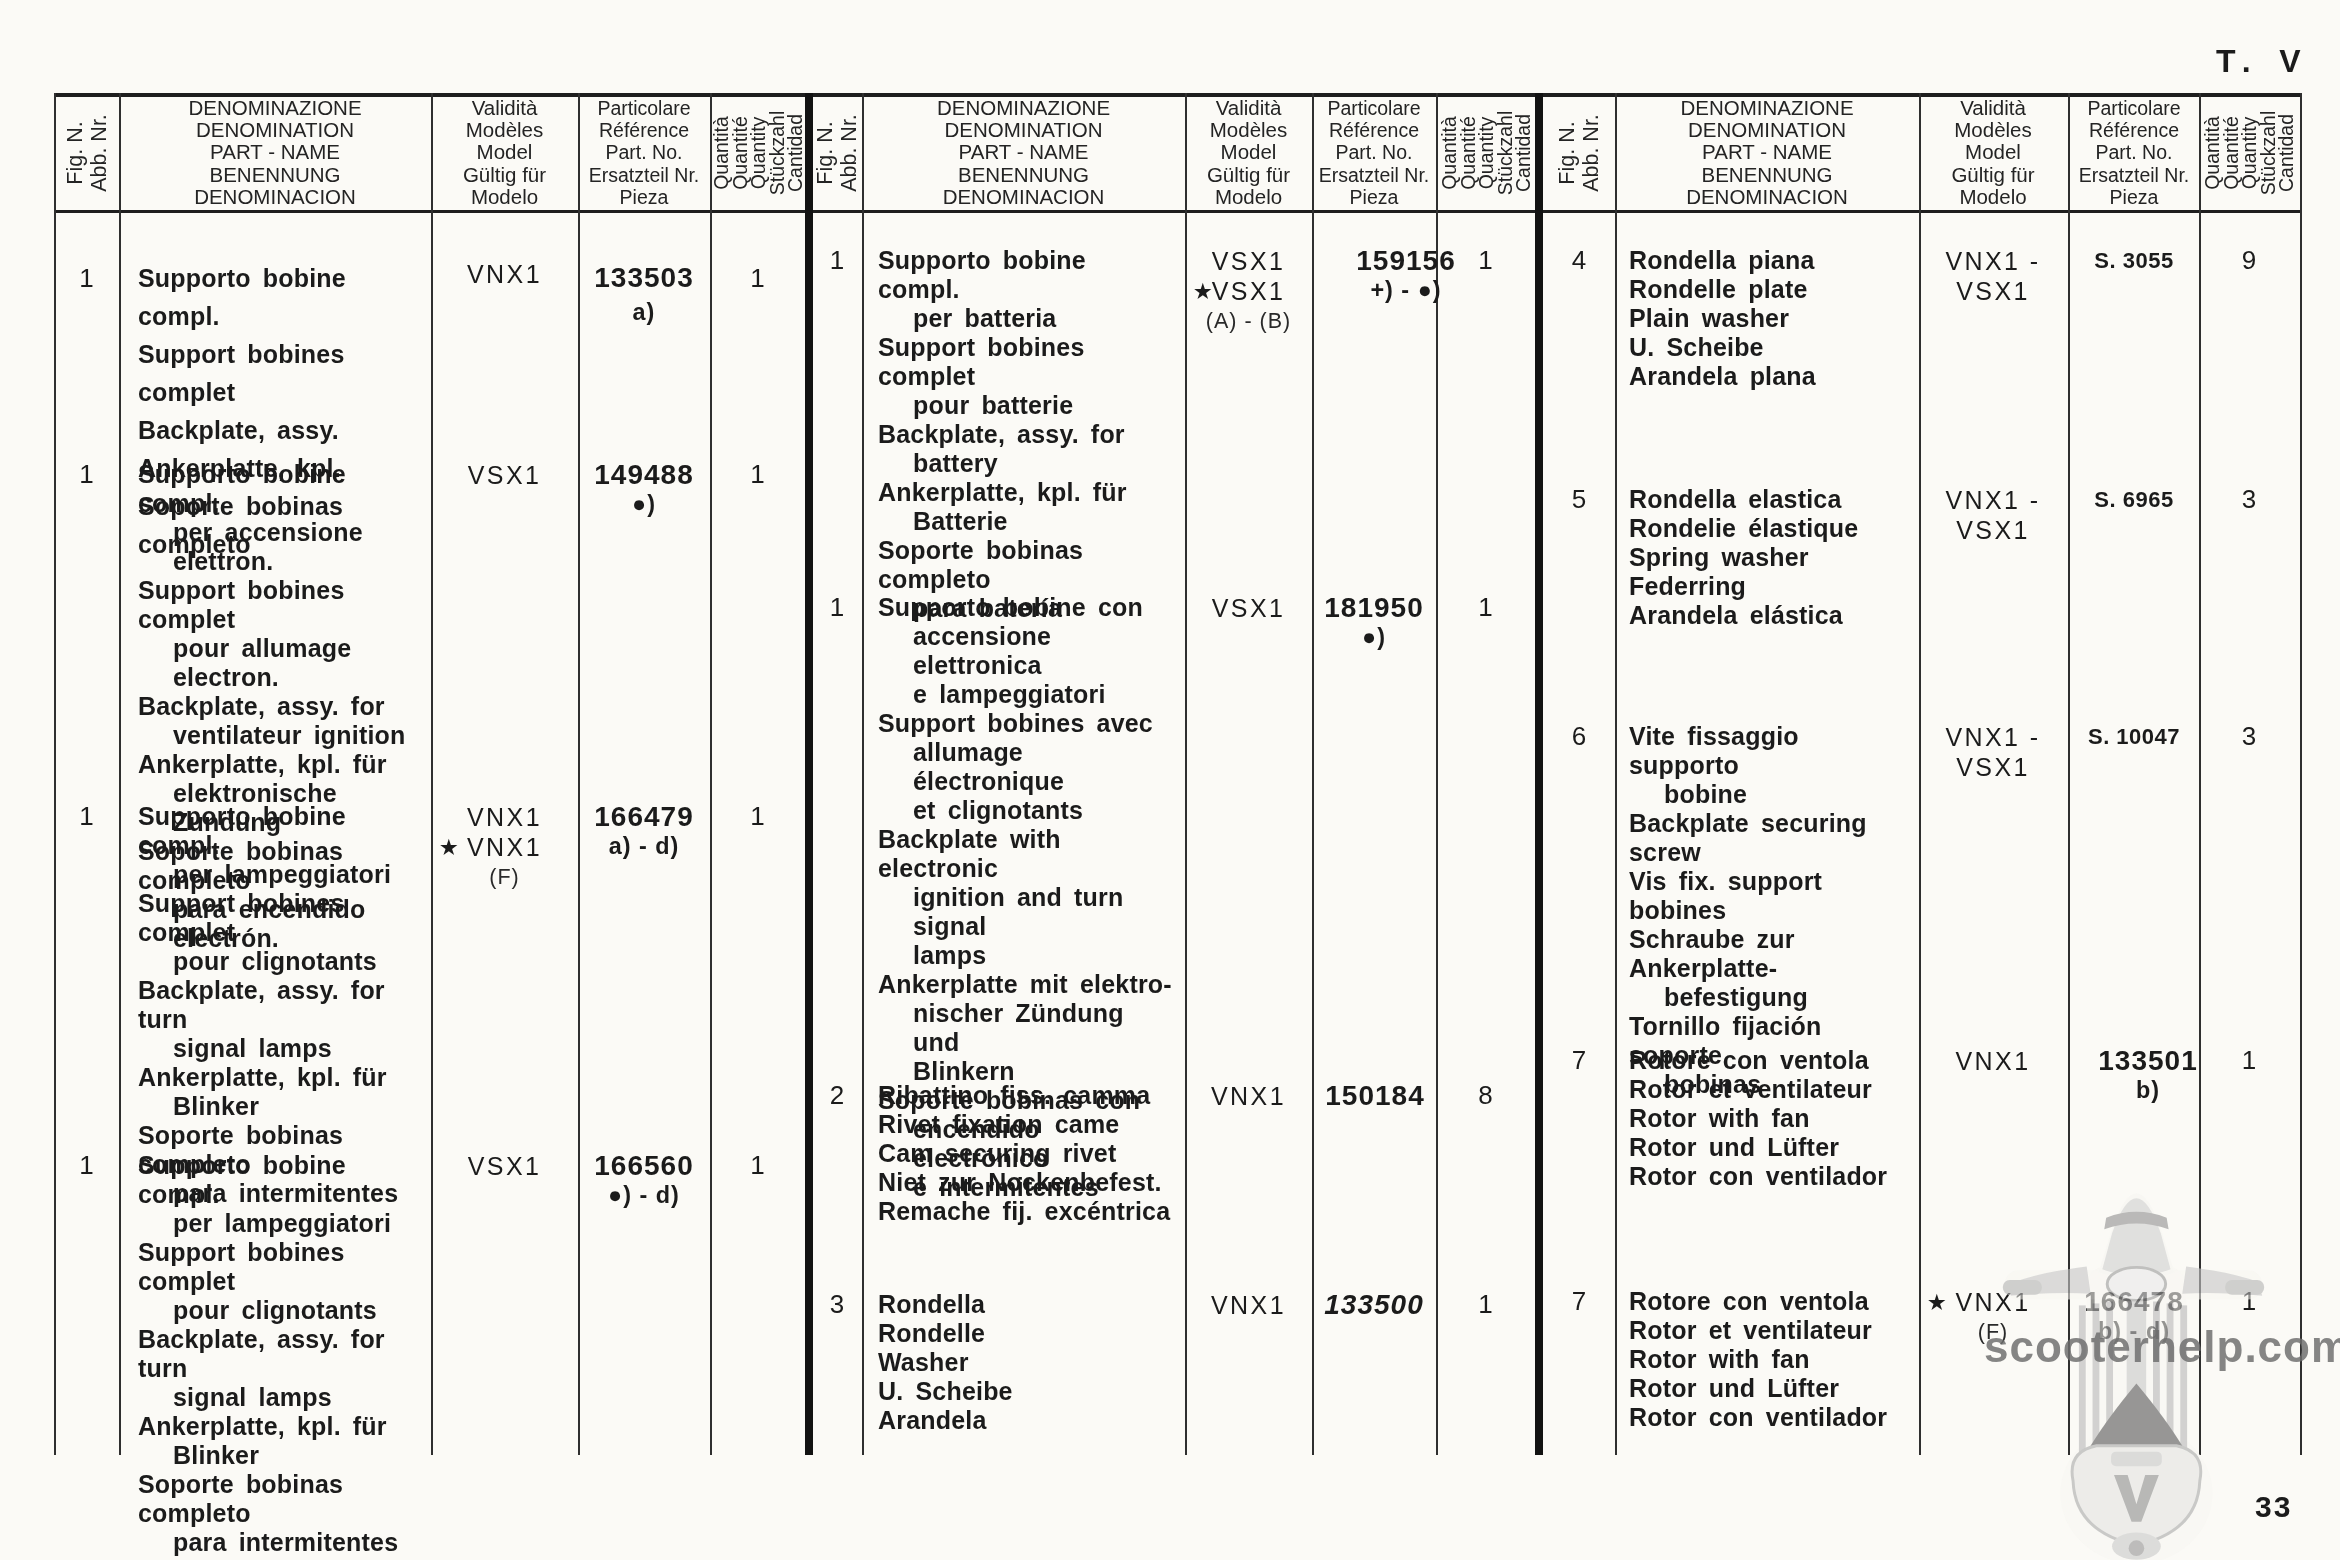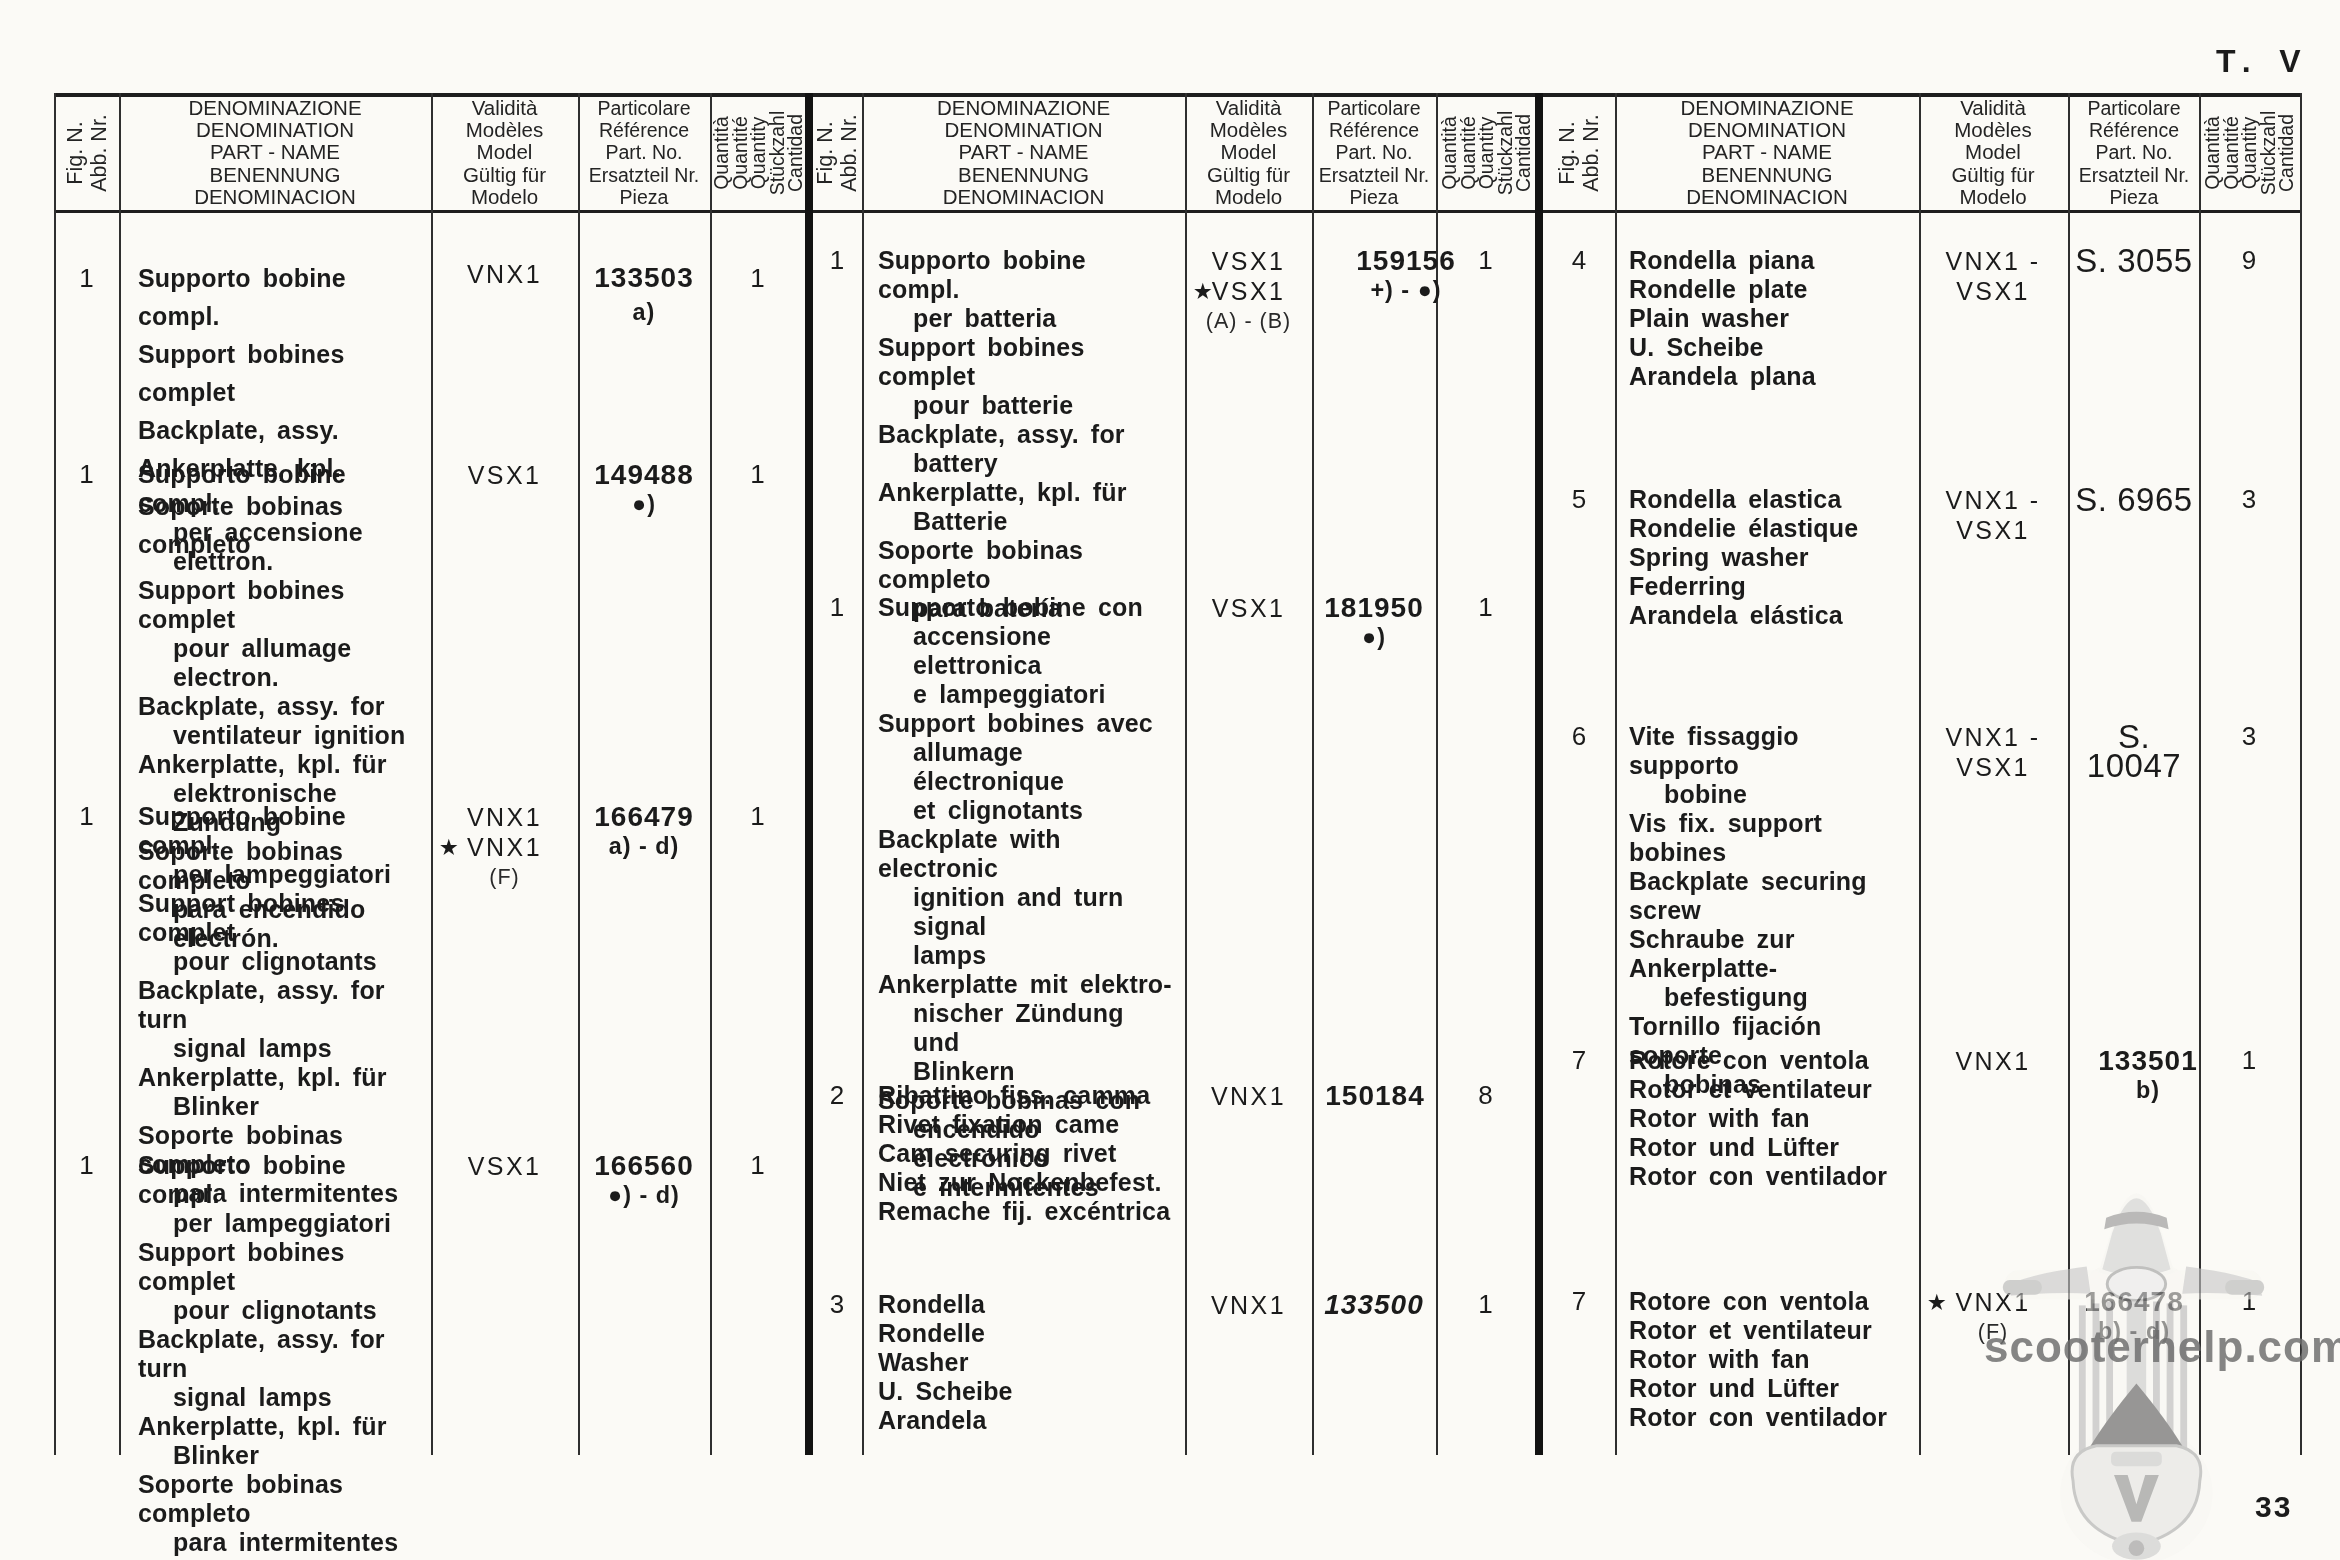--- a/index.html
+++ b/index.html
@@ -17,21 +17,21 @@
   .rotq{font-size:19.5px;line-height:18.5px;}
   .figv{position:absolute;text-align:center;font-size:26px;}
   .desc{position:absolute;font-weight:700;font-size:25px;word-spacing:4.9px;letter-spacing:0.2px;}
   .desc .ind{padding-left:35px;}
   .models{position:absolute;text-align:center;font-size:25px;letter-spacing:2.4px;line-height:30px;}
   .mline{position:relative;}
   .msmall{font-size:21.5px;letter-spacing:1px;color:#2a2a2a;}
   .star{position:absolute;left:7.8px;top:1px;font-size:22.4px;letter-spacing:0;}
   .partc{position:absolute;text-align:center;}
   .pnum{font-weight:700;font-size:28px;letter-spacing:1px;}
-  .pnum.snum{font-weight:400;font-size:33px;letter-spacing:0.5px;}
+  .pnum.snum{font-weight:700;font-size:22px;letter-spacing:0.5px;}
   .pnote{font-weight:700;font-size:23.4px;line-height:30px;letter-spacing:1px;}
   .qtyv{position:absolute;text-align:center;font-size:26px;}
   #plate{position:absolute;left:2216px;top:43px;font-weight:700;font-size:32px;letter-spacing:9.8px;}
   #pagenum{position:absolute;left:2255px;top:1490px;font-weight:700;font-size:30px;letter-spacing:2px;}
   #wmtext{position:absolute;left:1984px;top:1322px;font-weight:700;font-size:44px;letter-spacing:1px;
           color:#6e6e6e;opacity:.83;z-index:6;white-space:nowrap;}
   #wmscooter{position:absolute;left:1997px;top:1157px;z-index:5;opacity:.6;}
 </style>
 </head>
 <body>
@@ -370,22 +370,22 @@
         <div class="mline">VNX1 - VSX1</div>
       </div>
       <div class="partc" style="left: 2068px; width: 132px; top: 485px;">
         <div class="pnum snum" style="line-height: 29px;">S. 6965</div>
       </div>
       <div class="qtyv" style="left: 2199px; width: 100px; top: 485px; line-height: 29px;">3</div>
       <div class="figv" style="left: 1543px; width: 72px; top: 722px; line-height: 29px;">6</div>
       <div class="desc" style="left: 1629px; width: 285px; top: 722px; line-height: 29px;">
         <div class="dline">Vite fissaggio supporto</div>
         <div class="dline ind">bobine</div>
+        <div class="dline">Backplate securing screw</div>
         <div class="dline">Vis fix. support bobines</div>
-        <div class="dline">Backplate securing screw</div>
         <div class="dline">Schraube zur Ankerplatte-</div>
         <div class="dline ind">befestigung</div>
         <div class="dline">Tornillo fijación soporte</div>
         <div class="dline ind">bobinas</div>
       </div>
       <div class="models" style="left: 1919px; width: 148px; top: 722px;">
         <div class="mline">VNX1 - VSX1</div>
       </div>
       <div class="partc" style="left: 2068px; width: 132px; top: 722px;">
         <div class="pnum snum" style="line-height: 29px;">S. 10047</div>

